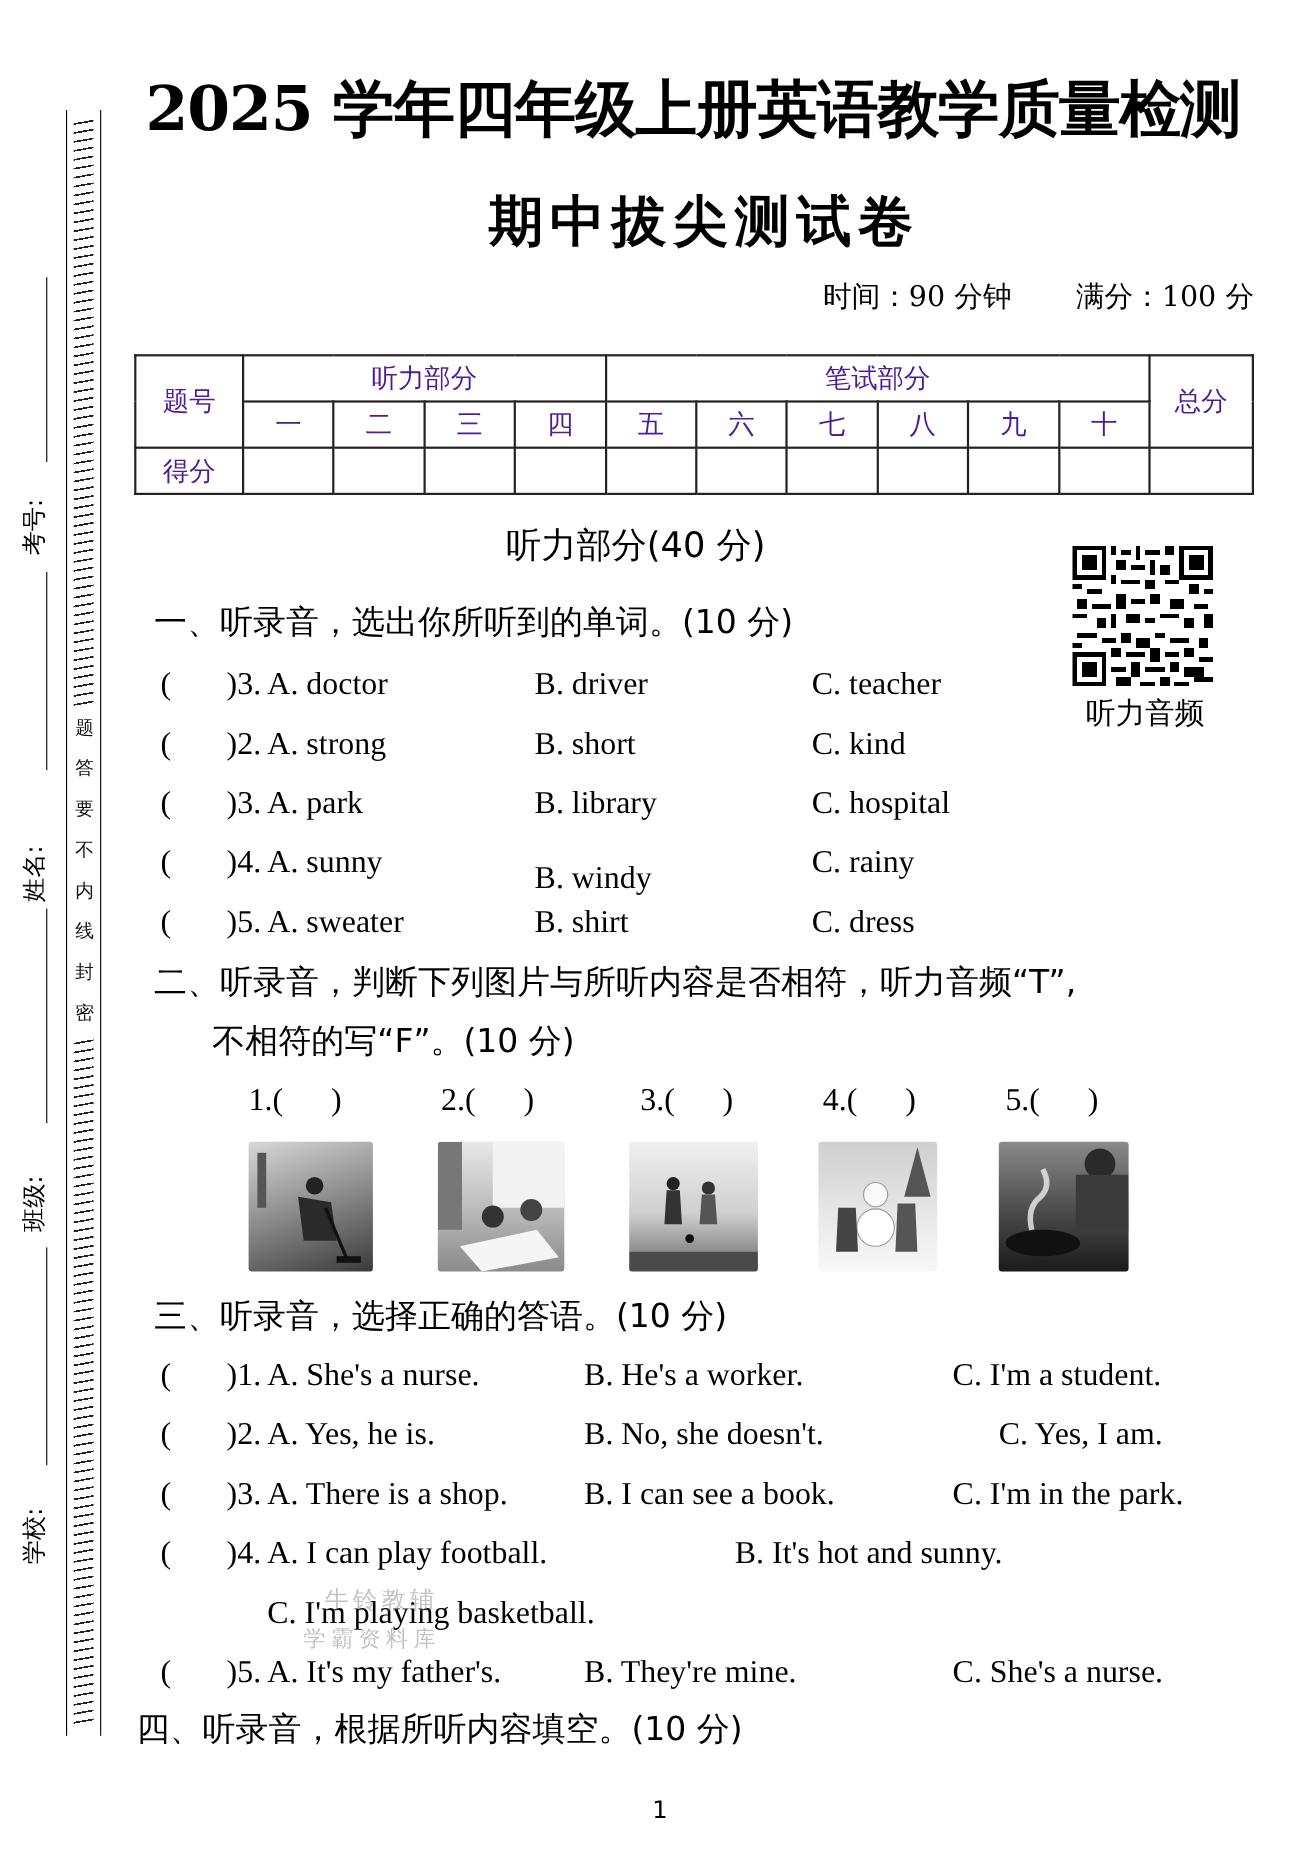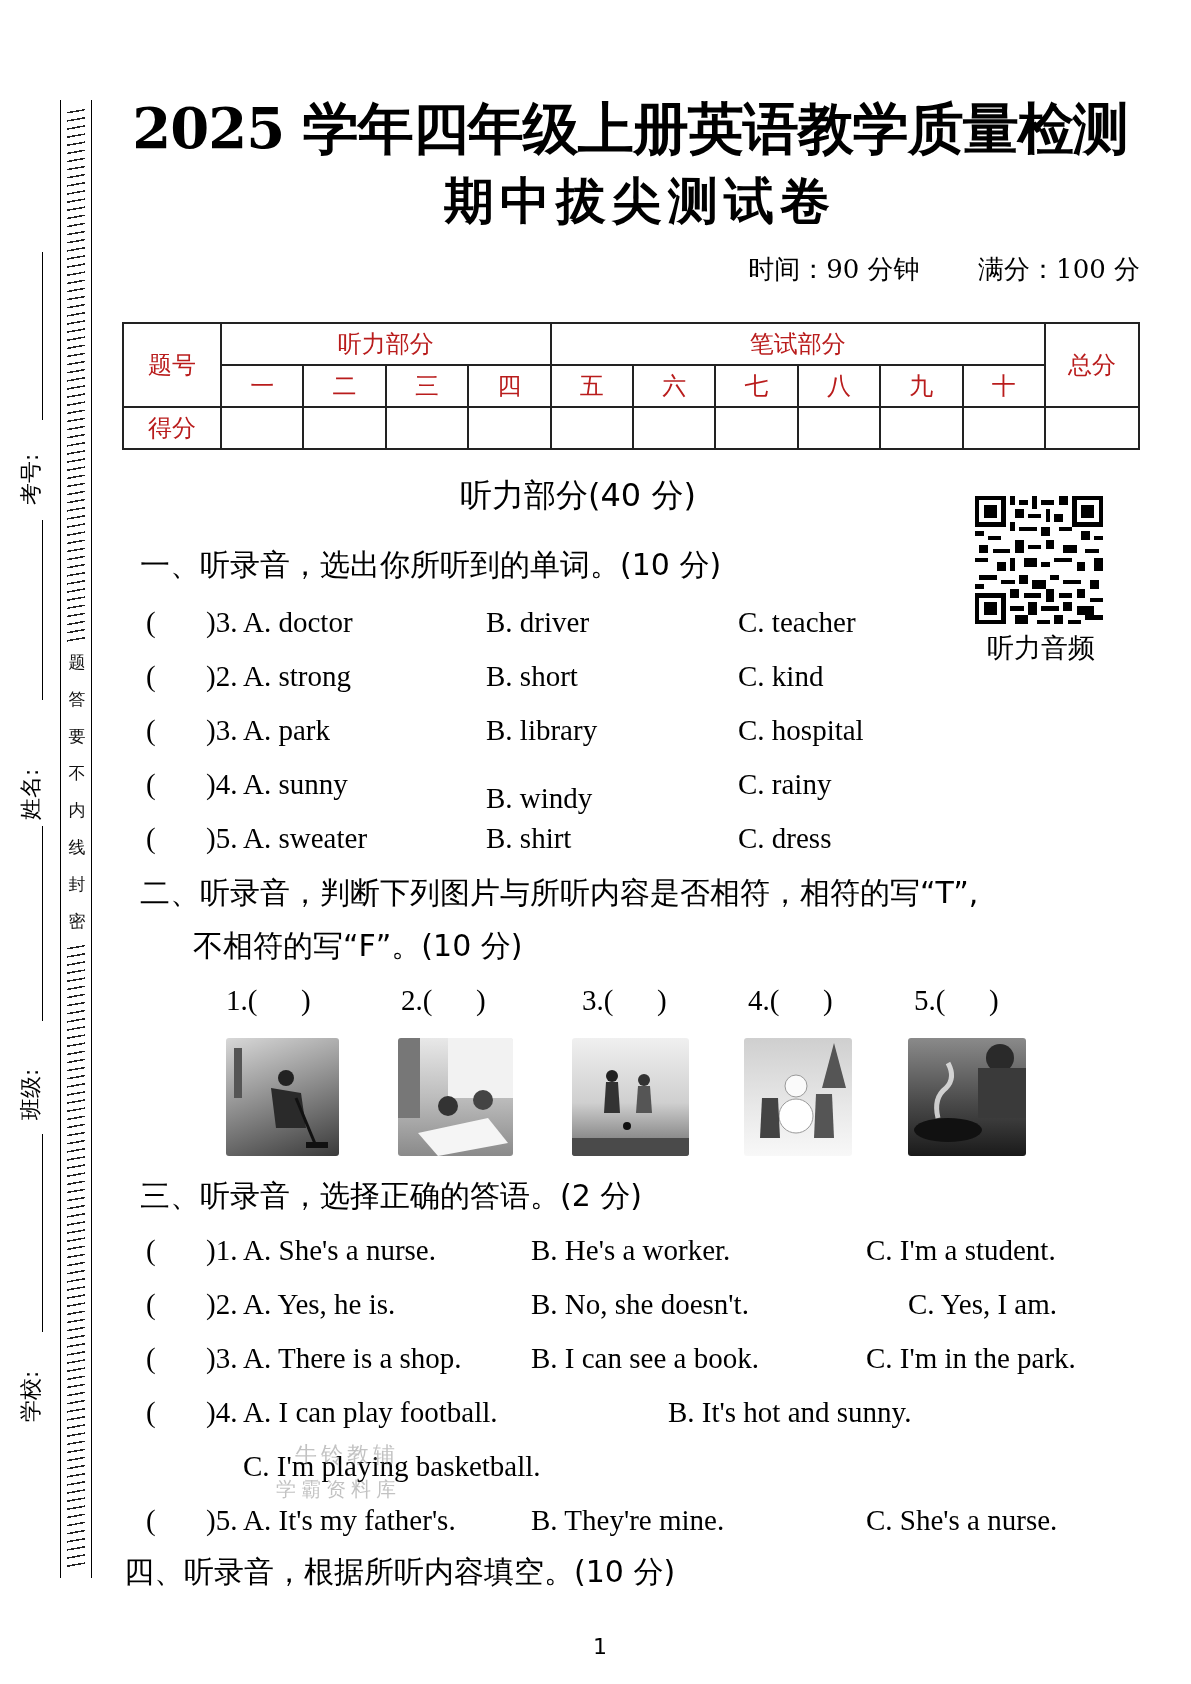--- a/index.html
+++ b/index.html
@@ -8,25 +8,25 @@
   .abs { position:absolute; }
 
   
   .bind-outer { left:60px; top:100px; width:32px; height:1478px; border-left:1.5px solid #000; border-right:1.5px solid #000; box-sizing:border-box; }
   .hatch { position:absolute; left:6px; width:18px;
            background: repeating-linear-gradient(170deg, transparent 0 4px, #222 4px 5.5px, transparent 5.5px 8px); }
   .bind-words { position:absolute; left:4px; width:24px; text-align:center; font-family:"DejaVu Sans", sans-serif; font-size:17px; line-height:37px; color:#111; }
   .field-line { position:absolute; left:42px; width:1.2px; background:#000; }
   .field-label { position:absolute; left:16px; width:30px; font-family:"DejaVu Sans", sans-serif; font-size:22px; transform:rotate(-90deg); transform-origin:center; white-space:nowrap; text-align:center; }
 
-  .title1 { left:110px; top:92px; width:1040px; text-align:center; font-family:"DejaVu Serif", serif; font-weight:bold; font-size:56px; letter-spacing:-1px; white-space:nowrap; }
+  .title1 { left:110px; top:62px; width:1040px; text-align:center; font-family:"DejaVu Serif", serif; font-weight:bold; font-size:56px; letter-spacing:-1px; white-space:nowrap; }
   .title2 { left:120px; top:168px; width:1040px; text-align:center; font-family:"DejaVu Serif", serif; font-weight:bold; font-size:50px; letter-spacing:6px; }
   .meta { left:700px; top:252px; width:440px; text-align:right; font-family:"DejaVu Serif", serif; font-size:26px; }
 
-  table.score { position:absolute; left:122px; top:322px; width:1018px; border-collapse:collapse; font-family:"DejaVu Serif", serif; font-size:24px; color:#b91c1c; }
+  table.score { position:absolute; left:122px; top:322px; width:1018px; border-collapse:collapse; font-family:"DejaVu Serif", serif; font-size:24px; color:#4c1d95; }
   table.score td { border:2px solid #222; text-align:center; height:40px; padding:0; }
 
   .sec-heading { font-family:"DejaVu Sans", sans-serif; font-size:30px; white-space:nowrap; }
   .qrow { position:absolute; left:146px; font-size:29px; white-space:nowrap; height:40px; line-height:40px; }
   .qrow span { position:absolute; top:0; }
 
   .qr { left:975px; top:496px; width:128px; height:128px; }
   .img-box { position:absolute; top:1038px; height:118px; border-radius:3px; overflow:hidden; }
 </style>
 </head>
@@ -146,21 +146,21 @@
   <span style="left:340px;margin-top:14px;">B. windy</span>
   <span style="left:592px;">C. rainy</span>
 </div>
 <div class="qrow" style="top:818px;">
   <span style="left:0;">(</span>
   <span style="left:60px;">)5. A. sweater</span>
   <span style="left:340px;">B. shirt</span>
   <span style="left:592px;">C. dress</span>
 </div>
 
-<div class="abs sec-heading" style="left:140px;top:873px;">二、听录音，判断下列图片与所听内容是否相符，相符的写“T”,</div>
+<div class="abs sec-heading" style="left:140px;top:873px;">二、听录音，判断下列图片与所听内容是否相符，听力音频“T”,</div>
 <div class="abs sec-heading" style="left:193px;top:926px;">不相符的写“F”。(10 分)</div>
 
 <div class="abs" style="left:226px;top:984px;font-size:29px;white-space:pre;">1.(      )</div>
 <div class="abs" style="left:401px;top:984px;font-size:29px;white-space:pre;">2.(      )</div>
 <div class="abs" style="left:582px;top:984px;font-size:29px;white-space:pre;">3.(      )</div>
 <div class="abs" style="left:748px;top:984px;font-size:29px;white-space:pre;">4.(      )</div>
 <div class="abs" style="left:914px;top:984px;font-size:29px;white-space:pre;">5.(      )</div>
 
 <div class="img-box" style="left:226px;width:113px;background:linear-gradient(160deg,#d8d8d8 0%,#9a9a9a 40%,#3a3a3a 100%);">
   <svg width="113" height="118">
@@ -201,21 +201,21 @@
 </div>
 <div class="img-box" style="left:908px;width:118px;background:linear-gradient(180deg,#8a8a8a 0%,#4a4a4a 55%,#1a1a1a 100%);">
   <svg width="118" height="118">
       <circle cx="92" cy="20" r="14" fill="#2a2a2a"></circle>
       <path d="M70 30 L118 30 L118 80 L70 80 Z" fill="#3a3a3a"></path>
       <ellipse cx="40" cy="92" rx="34" ry="12" fill="#111"></ellipse>
       <path d="M30 80 Q25 60 38 50 Q48 40 40 25" stroke="#eee" stroke-width="5" fill="none" opacity=".8"></path>
     </svg>
 </div>
 
-<div class="abs sec-heading" style="left:140px;top:1176px;">三、听录音，选择正确的答语。(2 分)</div>
+<div class="abs sec-heading" style="left:140px;top:1176px;">三、听录音，选择正确的答语。(10 分)</div>
 
 <div class="qrow" style="top:1230px;">
   <span style="left:0;">(</span>
   <span style="left:60px;">)1. A. She's a nurse.</span>
   <span style="left:385px;">B. He's a worker.</span>
   <span style="left:720px;">C. I'm a student.</span>
 </div>
 <div class="qrow" style="top:1284px;">
   <span style="left:0;">(</span>
   <span style="left:60px;">)2. A. Yes, he is.</span>

